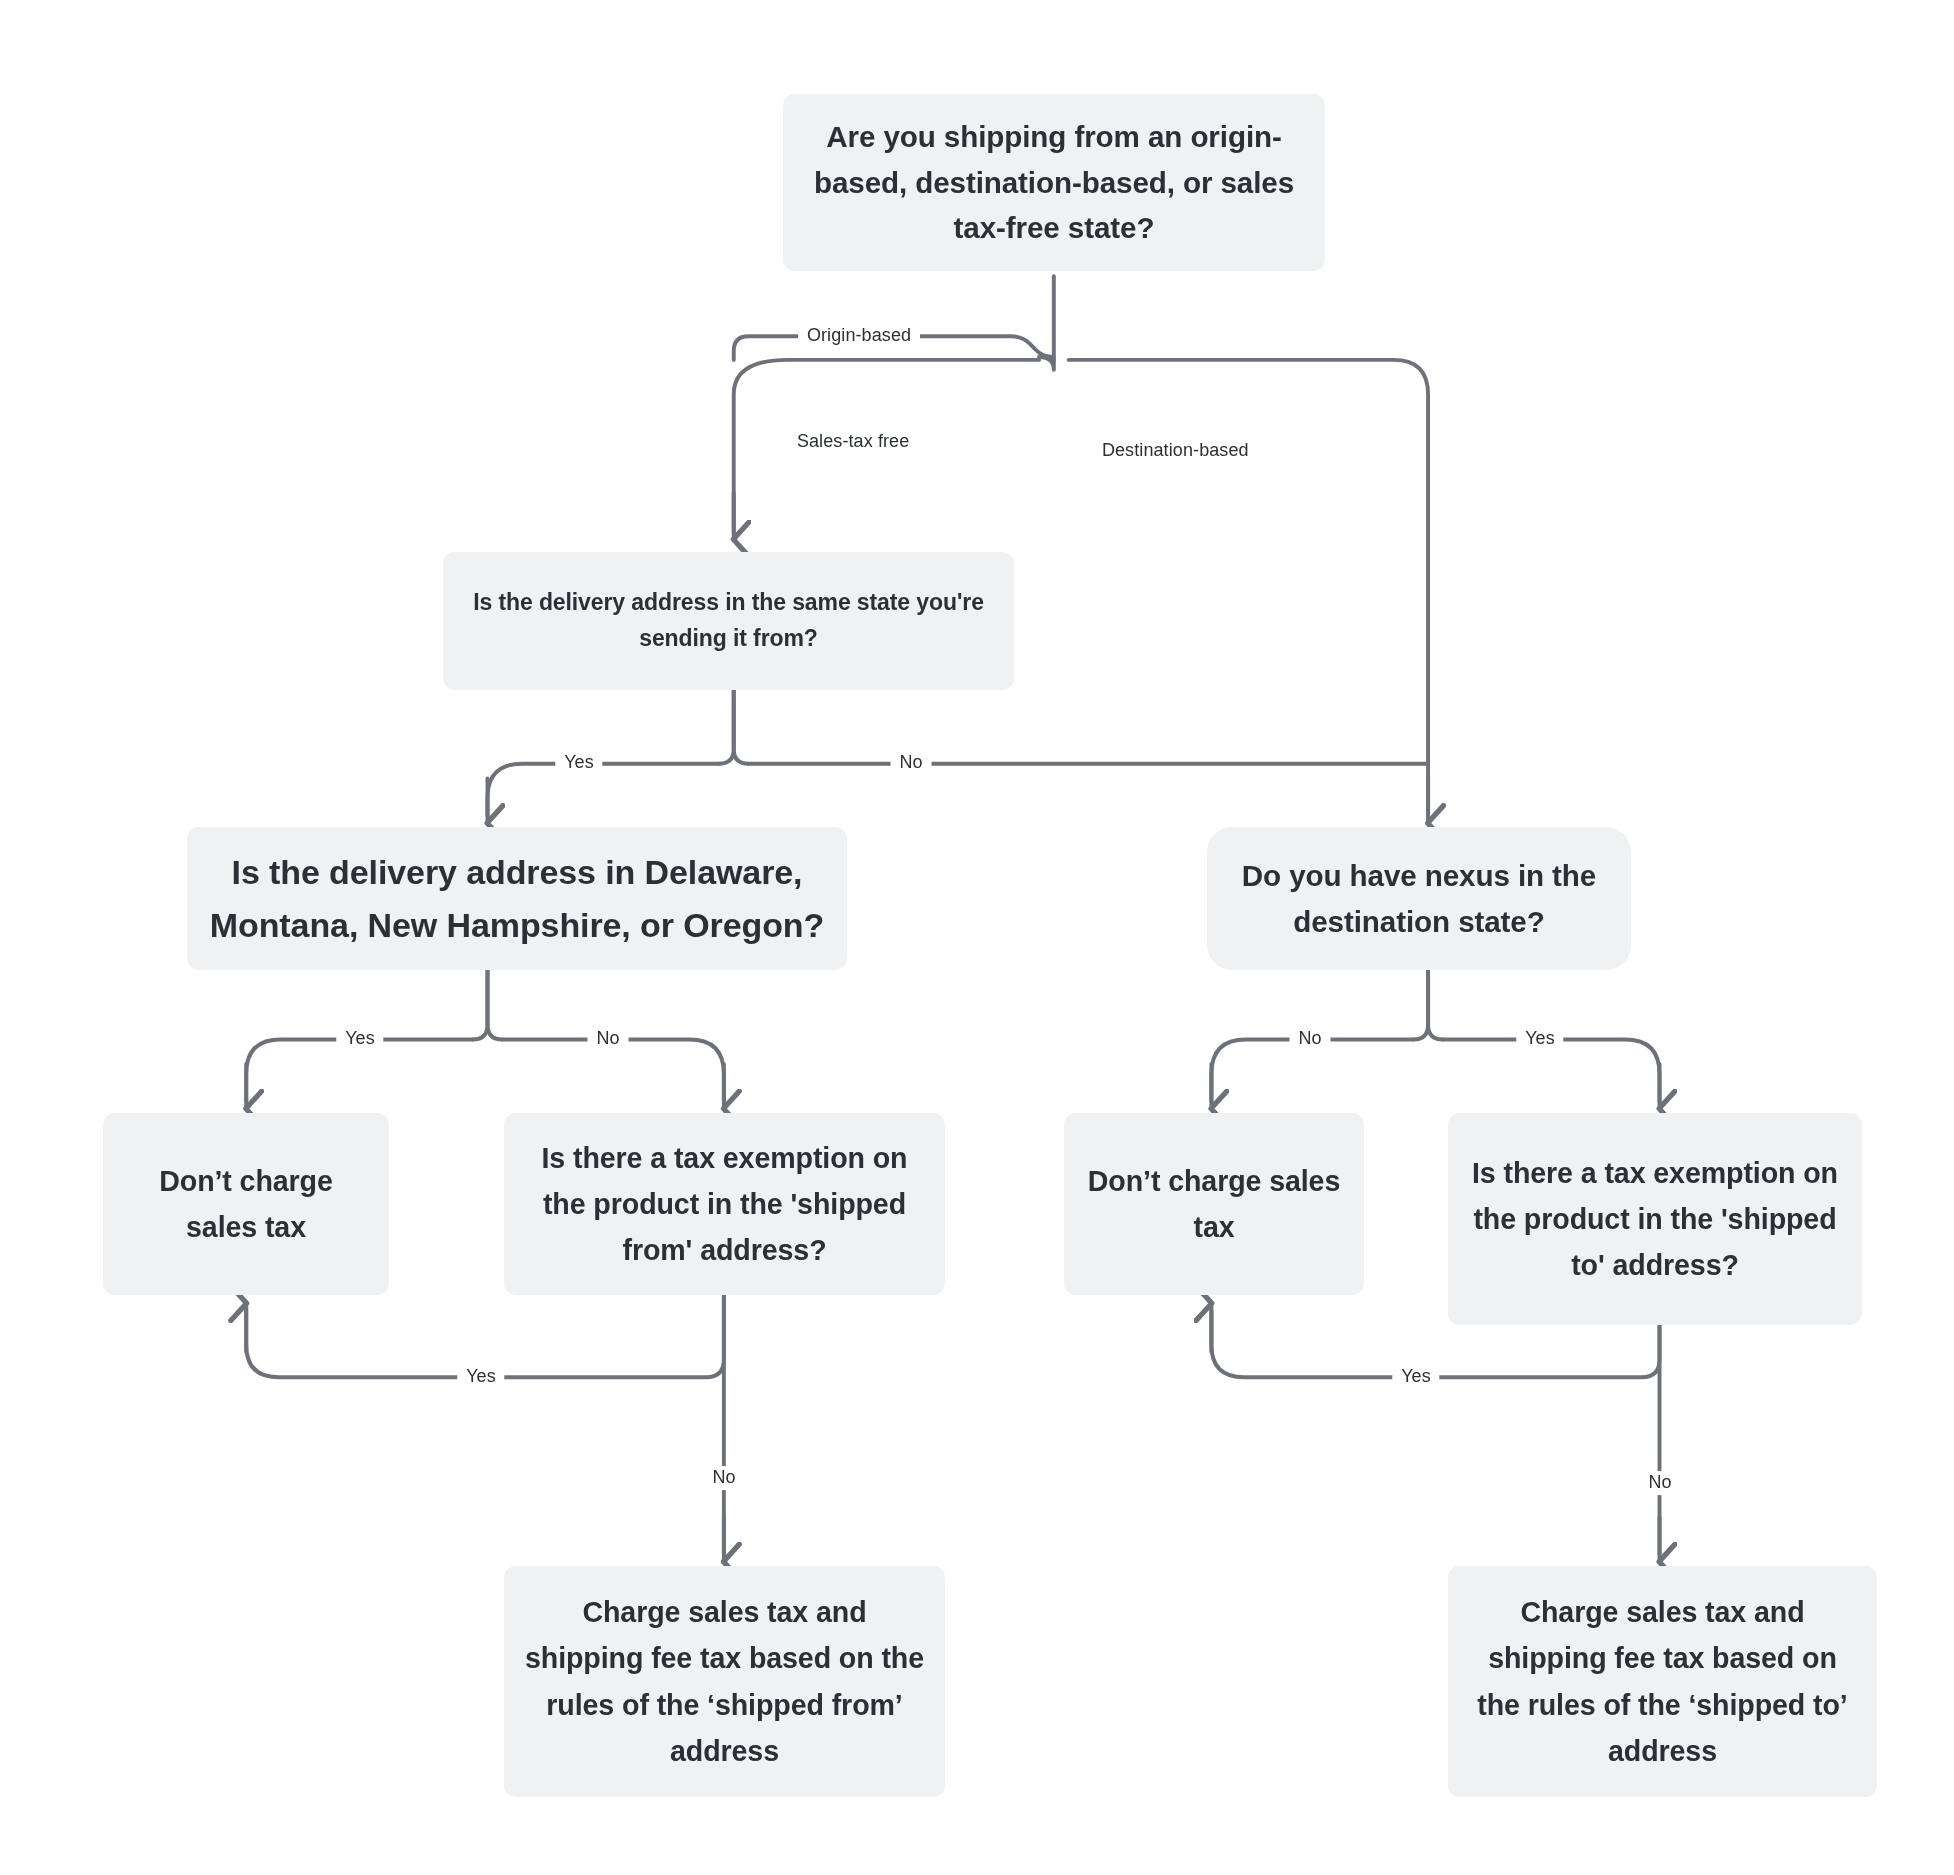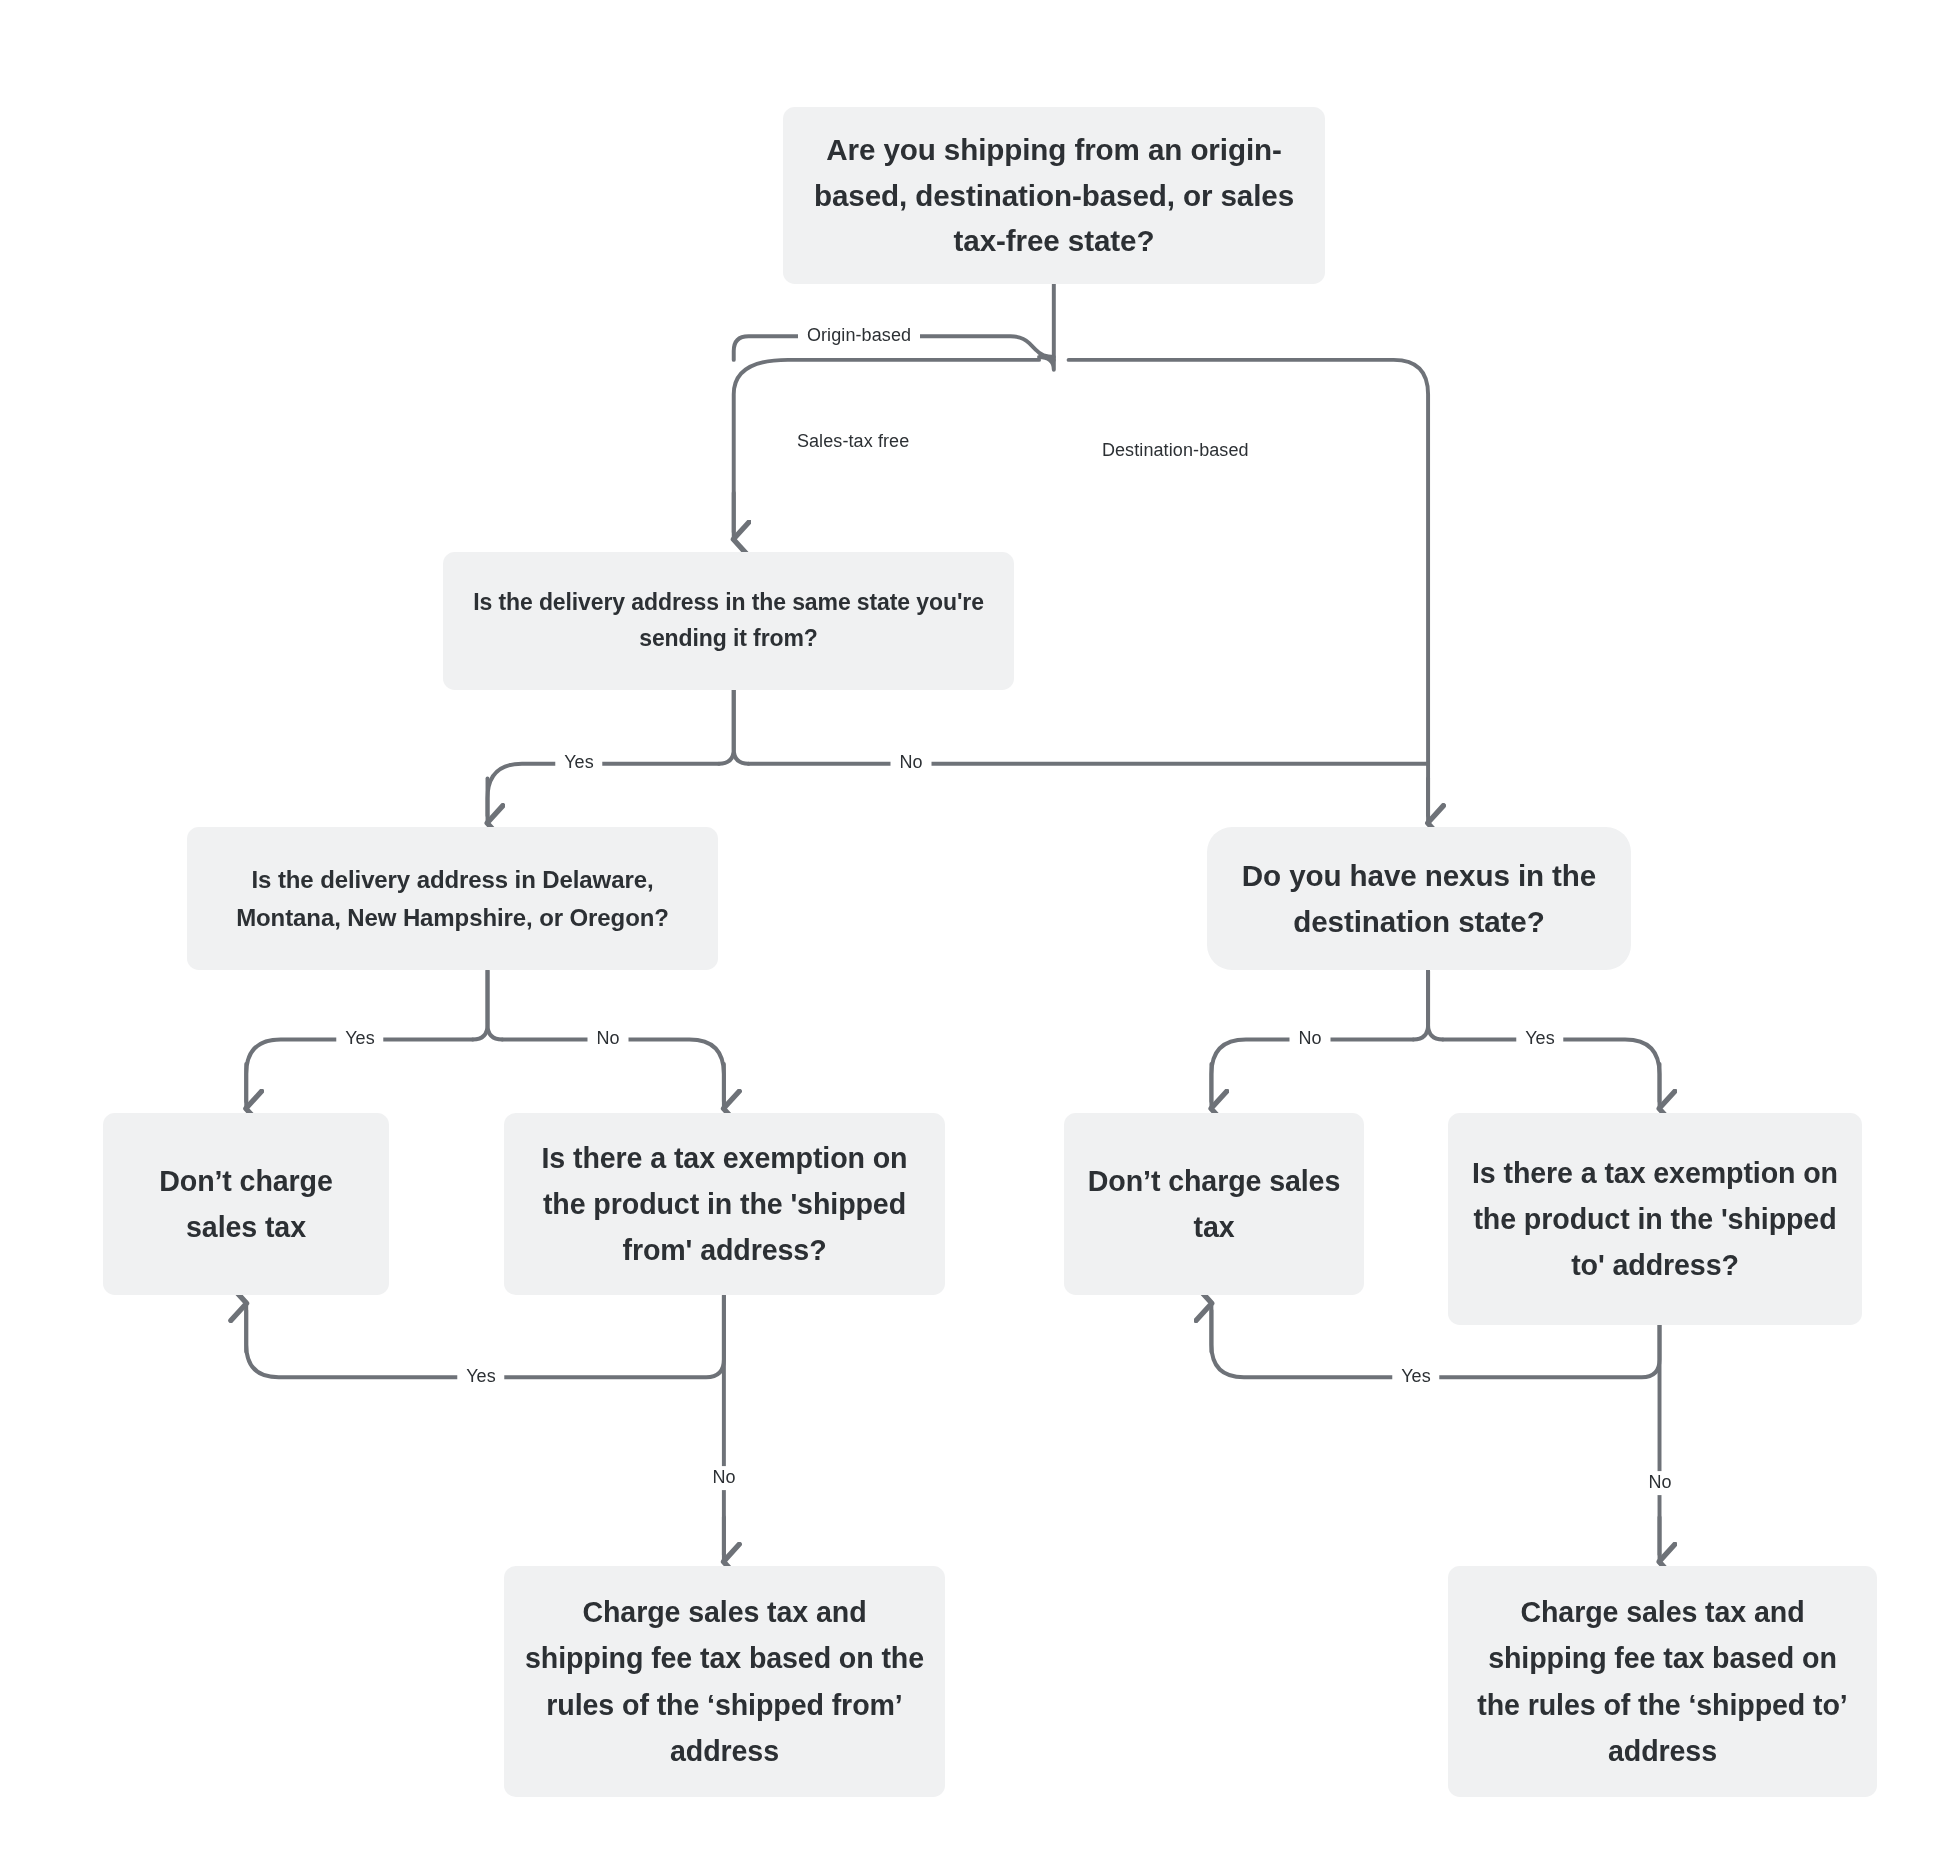--- a/index.html
+++ b/index.html
@@ -121,29 +121,29 @@
     <path class="edge-path" d="M735,1315 L735,1578"></path>
     <path class="edge-path" d="M735,1540 L735,1586" marker-end="url(#arrowhead)"></path>
 
     <path class="edge-path" d="M1685,1315 L1685,1380 Q1685,1398 1667,1398 L1263,1398 Q1230,1398 1230,1365 L1230,1330"></path>
     <path class="edge-path" d="M1230,1372 L1230,1322" marker-end="url(#arrowhead)"></path>
 
     <path class="edge-path" d="M1685,1315 L1685,1578"></path>
     <path class="edge-path" d="M1685,1540 L1685,1586" marker-end="url(#arrowhead)"></path>
   </svg>
 
-  <div class="node" style="left:783px; top:107px; width:542px; height:177px; font-size:29.6px; line-height:1.55;">
+  <div class="node" style="left:783px; top:94px; width:542px; height:177px; font-size:29.6px; line-height:1.55;">
     <span class="node-label">Are you shipping from an origin-based, destination-based, or sales tax-free state?</span>
   </div>
 
   <div class="node" style="left:443px; top:552px; width:571px; height:138px; font-size:23px; line-height:1.55;">
     <span class="node-label">Is the delivery address in the same state you're sending it from?</span>
   </div>
 
-  <div class="node" style="left:187px; top:827px; width:531px; height:143px; font-size:24px; line-height:1.55;">
+  <div class="node" style="left:187px; top:827px; width:660px; height:143px; font-size:34px; line-height:1.55;">
     <span class="node-label">Is the delivery address in Delaware, Montana, New Hampshire, or Oregon?</span>
   </div>
 
   <div class="node" style="left:1207px; top:827px; width:424px; height:143px; font-size:29.6px; line-height:1.55;border-radius:25px;">
     <span class="node-label">Do you have nexus in the destination state?</span>
   </div>
 
   <div class="node" style="left:103px; top:1113px; width:286px; height:182px; font-size:28.6px;">
     <span class="node-label">Don’t charge sales tax</span>
   </div>

